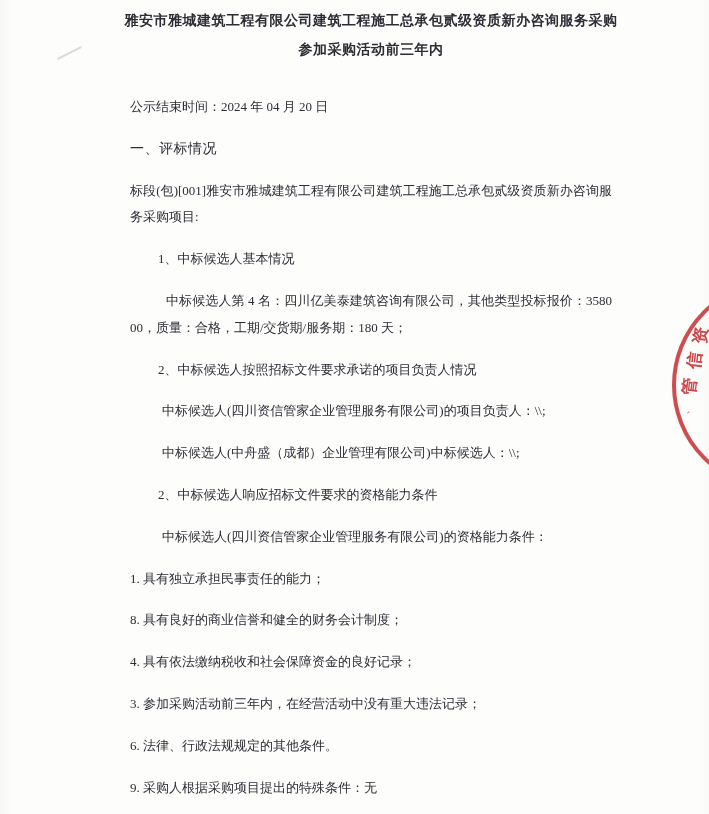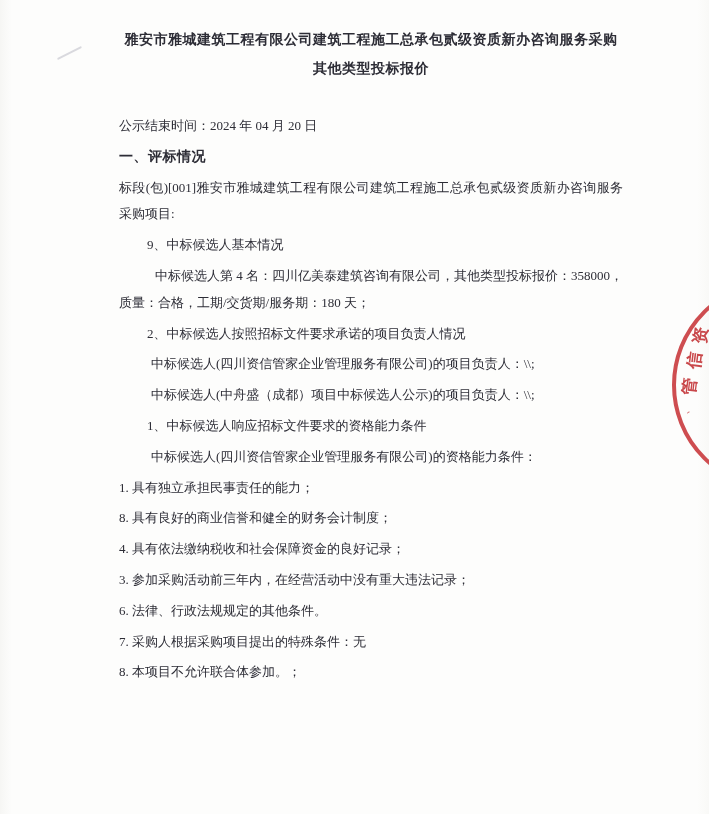--- a/index.html
+++ b/index.html
@@ -11,42 +11,42 @@
     position: relative;
     width: 709px;
     height: 814px;
     margin: 0 auto;
     background: linear-gradient(90deg, #f6f6f4 0px, #fdfdfc 12px, #fdfdfc 697px, #f9f9f7 709px);
     overflow: hidden;
     font-family: "Liberation Serif", "DejaVu Serif", serif;
     color: #2d2d36;
   }
   .title-block {
-    padding-top: 25px;
+    padding-top: 6px;
     margin-left: 115px;
     width: 512px;
     text-align: center;
     font-weight: 700;
     font-size: 14px;
     line-height: 29px;
     letter-spacing: 0.5px;
   }
   .title-block .tline { white-space: nowrap; }
   .doc-body {
     margin-left: 115px;
     margin-right: 82px;
     margin-top: 30px;
     font-size: 13px;
     line-height: 26.8px;
     text-align: justify;
     word-break: break-all;
   }
-  .doc-body p { margin: 4px; }
+  .doc-body p { margin: 15px; }
   .h1 {
-    font-weight: 700;
+    font-weight: 400;
     font-size: 14px;
     letter-spacing: 0.5px;
   }
   .sub-heading   { text-indent: 28px; }
   .candidate     { text-indent: 36px; }
   .manager, .qual-intro { text-indent: 32px; }
   .condition     { text-indent: 0; }
   
   .seal-arc {
     position: absolute;
@@ -93,44 +93,44 @@
 </style>
 </head>
 <body>
 
 <div class="page">
 
   <div class="pencil-mark"></div>
 
   <div class="title-block">
     <div class="tline">雅安市雅城建筑工程有限公司建筑工程施工总承包贰级资质新办咨询服务采购</div>
-    <div class="tline">其他类型投标报价</div>
+    <div class="tline">参加采购活动前三年内</div>
   </div>
 
   <div class="doc-body">
     <p>公示结束时间：2024 年 04 月 20 日</p>
     <p class="h1">一、评标情况</p>
     <p>标段(包)[001]雅安市雅城建筑工程有限公司建筑工程施工总承包贰级资质新办咨询服务采购项目:</p>
 
-    <p class="sub-heading">9、中标候选人基本情况</p>
+    <p class="sub-heading">1、中标候选人基本情况</p>
     <p class="candidate">中标候选人第 4 名：四川亿美泰建筑咨询有限公司，其他类型投标报价：358000，质量：合格，工期/交货期/服务期：180 天；</p>
 
     <p class="sub-heading">2、中标候选人按照招标文件要求承诺的项目负责人情况</p>
     <p class="manager">中标候选人(四川资信管家企业管理服务有限公司)的项目负责人：\\;</p>
-    <p class="manager">中标候选人(中舟盛（成都）项目中标候选人公示)的项目负责人：\\;</p>
+    <p class="manager">中标候选人(中舟盛（成都）企业管理有限公司)中标候选人：\\;</p>
 
-    <p class="sub-heading">1、中标候选人响应招标文件要求的资格能力条件</p>
+    <p class="sub-heading">2、中标候选人响应招标文件要求的资格能力条件</p>
     <p class="qual-intro">中标候选人(四川资信管家企业管理服务有限公司)的资格能力条件：</p>
 
     <p class="condition">1. 具有独立承担民事责任的能力；</p>
     <p class="condition">8. 具有良好的商业信誉和健全的财务会计制度；</p>
     <p class="condition">4. 具有依法缴纳税收和社会保障资金的良好记录；</p>
     <p class="condition">3. 参加采购活动前三年内，在经营活动中没有重大违法记录；</p>
     <p class="condition">6. 法律、行政法规规定的其他条件。</p>
-    <p class="condition">7. 采购人根据采购项目提出的特殊条件：无</p>
+    <p class="condition">9. 采购人根据采购项目提出的特殊条件：无</p>
     <p class="condition">8. 本项目不允许联合体参加。；</p>
   </div>
 
   <div class="seal-arc"></div>
   <span class="seal-char c0">资</span>
   <span class="seal-char c1">信</span>
   <span class="seal-char c2">管</span>
   <span class="seal-mark">、</span>
 
 </div>

